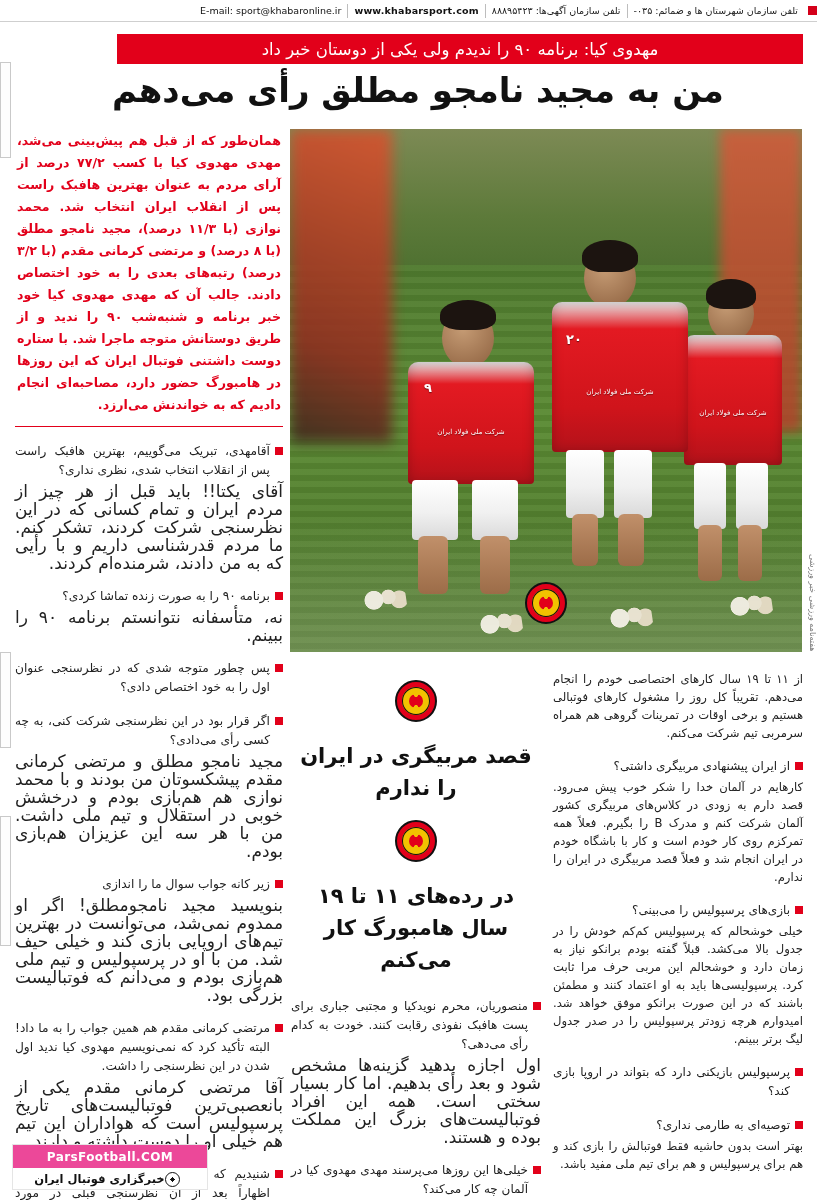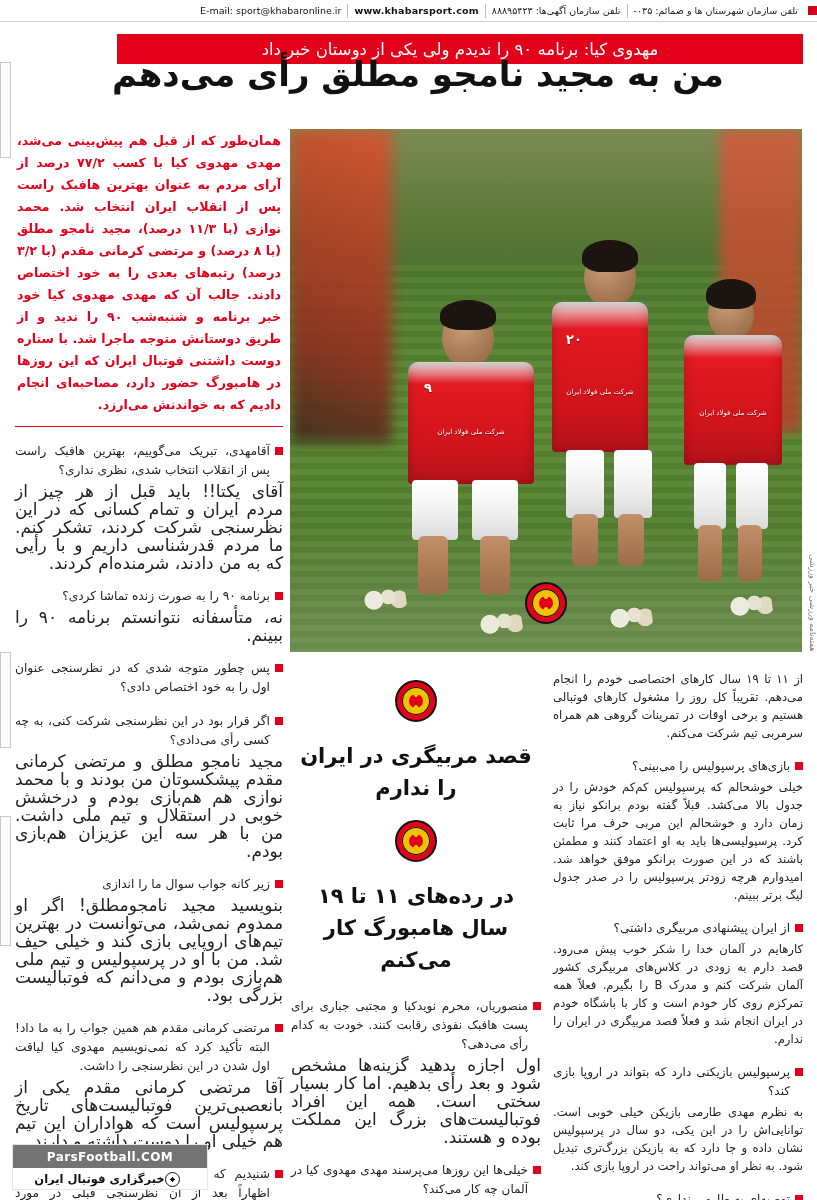--- a/index.html
+++ b/index.html
@@ -66,21 +66,21 @@
     align-items: center;
     justify-content: center;
     font-size: 16.5px;
     font-weight: normal;
     letter-spacing: .2px;
     direction: rtl;
   }
 
   .headline {
     position: absolute;
-    top: 32px; right: 14px;
+    top: 48px; right: 14px;
     width: 770px;
     text-align: center;
     font-size: 34px;
     font-weight: bold;
     color: #111111;
     letter-spacing: -0.5px;
     direction: rtl;
   }
 
   
@@ -317,21 +317,21 @@
     position: absolute;
     bottom: 10px; left: 12px;
     width: 196px; height: 46px;
     background: #ffffff;
     border: 1px solid #e5e5e5;
     direction: rtl;
     overflow: hidden;
   }
   .fb-top {
     height: 23px;
-    background: #737373;
+    background: #ec4899;
     color: #fff;
     font-size: 12px;
     font-weight: bold;
     display: flex;
     align-items: center;
     justify-content: center;
     letter-spacing: .4px;
     direction: ltr;
   }
   .fb-bot {
@@ -399,21 +399,21 @@
         </div>
         <div class="p-legs" style="left:16px;top:194px;width:32px;height:66px;"></div>
         <div class="p-legs" style="left:58px;top:194px;width:32px;height:66px;"></div>
         <div class="p-skin" style="left:20px;top:256px;width:24px;height:56px;"></div>
         <div class="p-skin" style="left:60px;top:256px;width:24px;height:56px;"></div>
       </div>
 
       <div class="player" style="right:128px;bottom:16%;width:130px;height:330px;">
         <div class="p-head" style="left:40px;top:10px;width:52px;height:60px;"></div>
         <div class="p-hair" style="left:38px;top:2px;width:56px;height:32px;"></div>
-        <div class="p-body" style="left:8px;top:64px;width:96px;height:150px;">
+        <div class="p-body" style="left:8px;top:64px;width:136px;height:150px;">
           <div class="p-num" style="left:14px;top:30px;">۲۰</div>
           <div class="p-sponsor" style="top:86px;">شرکت ملی فولاد ایران</div>
         </div>
         <div class="p-legs" style="left:22px;top:212px;width:38px;height:68px;"></div>
         <div class="p-legs" style="left:70px;top:212px;width:38px;height:68px;"></div>
         <div class="p-skin" style="left:28px;top:276px;width:26px;height:52px;"></div>
         <div class="p-skin" style="left:74px;top:276px;width:26px;height:52px;"></div>
       </div>
 
       <div class="player" style="right:258px;bottom:8%;width:150px;height:340px;">
@@ -454,42 +454,41 @@
       </div>
       <div class="qa-block">
         <div class="qa-q">اگر قرار بود در این نظرسنجی شرکت کنی، به چه کسی رأی می‌دادی؟</div>
         <div class="qa-a">مجید نامجو مطلق و مرتضی کرمانی مقدم پیشکسوتان من بودند و با محمد نوازی هم هم‌بازی بودم و درخشش خوبی در استقلال و تیم ملی داشت. من با هر سه این عزیزان هم‌بازی بودم.</div>
       </div>
       <div class="qa-block">
         <div class="qa-q">زیر کانه جواب سوال ما را اندازی</div>
         <div class="qa-a">بنویسید مجید نامجومطلق! اگر او ممدوم نمی‌شد، می‌توانست در بهترین تیم‌های اروپایی بازی کند و خیلی حیف شد. من با او در پرسپولیس و تیم ملی هم‌بازی بودم و می‌دانم که فوتبالیست بزرگی بود.</div>
       </div>
       <div class="qa-block">
-        <div class="qa-q">مرتضی کرمانی مقدم هم همین جواب را به ما داد! البته تأکید کرد که نمی‌نویسیم مهدوی کیا لیاقت اول شدن در این نظرسنجی را داشت.</div>
+        <div class="qa-q">مرتضی کرمانی مقدم هم همین جواب را به ما داد! البته تأکید کرد که نمی‌نویسیم مهدوی کیا ندید اول شدن در این نظرسنجی را داشت.</div>
         <div class="qa-a">آقا مرتضی کرمانی مقدم یکی از بانعصبی‌ترین فوتبالیست‌های تاریخ پرسپولیس است که هواداران این تیم هم خیلی او را دوست داشته و دارند.</div>
       </div>
       <div class="qa-block">
         <div class="qa-q">شنیدیم که عادل فردوسی‌پور دلخوری داشتی؟ اظهاراً بعد از آن نظرسنجی قبلی در مورد محبوب‌ترین‌ها کمی ناراحت شده بودی؟</div>
         <div class="qa-a">نه، کدام دلخوری؟ با عادل همیشه رفیق بودیم و هستیم. به هر حال یک نظرسنجی است که مردم رأی می‌دهند و دست عادل کیست. درست است که آن روز هم خوشحال شدم که ۷۷/۴ درصد رأی آوردم و خوشحالم که قدر فوتبالیست‌ها را می‌دانند.</div>
       </div>
     </div>
 
     <div class="lowleft">
       <div class="qa-a">از ۱۱ تا ۱۹ سال کارهای اختصاصی خودم را انجام می‌دهم. تقریباً کل روز را مشغول کارهای فوتبالی هستیم و برخی اوقات در تمرینات گروهی هم همراه سرمربی تیم شرکت می‌کنم.</div>
       <div class="qa-block">
+        <div class="qa-q">از ایران پیشنهادی مربیگری داشتی؟</div>
+        <div class="qa-a">کارهایم در آلمان خدا را شکر خوب پیش می‌رود. قصد دارم به زودی در کلاس‌های مربیگری کشور آلمان شرکت کنم و مدرک B را بگیرم. فعلاً همه تمرکزم روی کار خودم است و کار با باشگاه خودم در ایران انجام شد و فعلاً قصد مربیگری در ایران را ندارم.</div>
+      </div>
+      <div class="qa-block">
         <div class="qa-q">بازی‌های پرسپولیس را می‌بینی؟</div>
         <div class="qa-a">خیلی خوشحالم که پرسپولیس کم‌کم خودش را در جدول بالا می‌کشد. قبلاً گفته بودم برانکو نیاز به زمان دارد و خوشحالم این مربی حرف مرا ثابت کرد. پرسپولیسی‌ها باید به او اعتماد کنند و مطمئن باشند که در این صورت برانکو موفق خواهد شد. امیدوارم هرچه زودتر پرسپولیس را در صدر جدول لیگ برتر ببینم.</div>
       </div>
       <div class="qa-block">
-        <div class="qa-q">از ایران پیشنهادی مربیگری داشتی؟</div>
-        <div class="qa-a">کارهایم در آلمان خدا را شکر خوب پیش می‌رود. قصد دارم به زودی در کلاس‌های مربیگری کشور آلمان شرکت کنم و مدرک B را بگیرم. فعلاً همه تمرکزم روی کار خودم است و کار با باشگاه خودم در ایران انجام شد و فعلاً قصد مربیگری در ایران را ندارم.</div>
-      </div>
-      <div class="qa-block">
         <div class="qa-q">پرسپولیس بازیکنی دارد که بتواند در اروپا بازی کند؟</div>
-        <div class="qa-a">به نظرم مهدی طارمی بازیکن خیلی خوبی است. توانایی‌اش را در این یکی، دو سال در پرسپولیس نشان داده و جا دارد که به بازیکن بزرگ‌تری تبدیل شود. به نظر او می‌تواند راحت در اروپا بازی کند.</div>
       </div>
       <div class="qa-block">
         <div class="qa-q">توصیه‌ای به طارمی نداری؟</div>
         <div class="qa-a">بهتر است بدون حاشیه فقط فوتبالش را بازی کند و هم برای پرسپولیس و هم برای تیم ملی مفید باشد.</div>
       </div>
     </div>
 
     <div class="pullcol">
       <div class="logo-sep"></div>
       <div class="pull">قصد مربیگری در ایران را ندارم</div>

